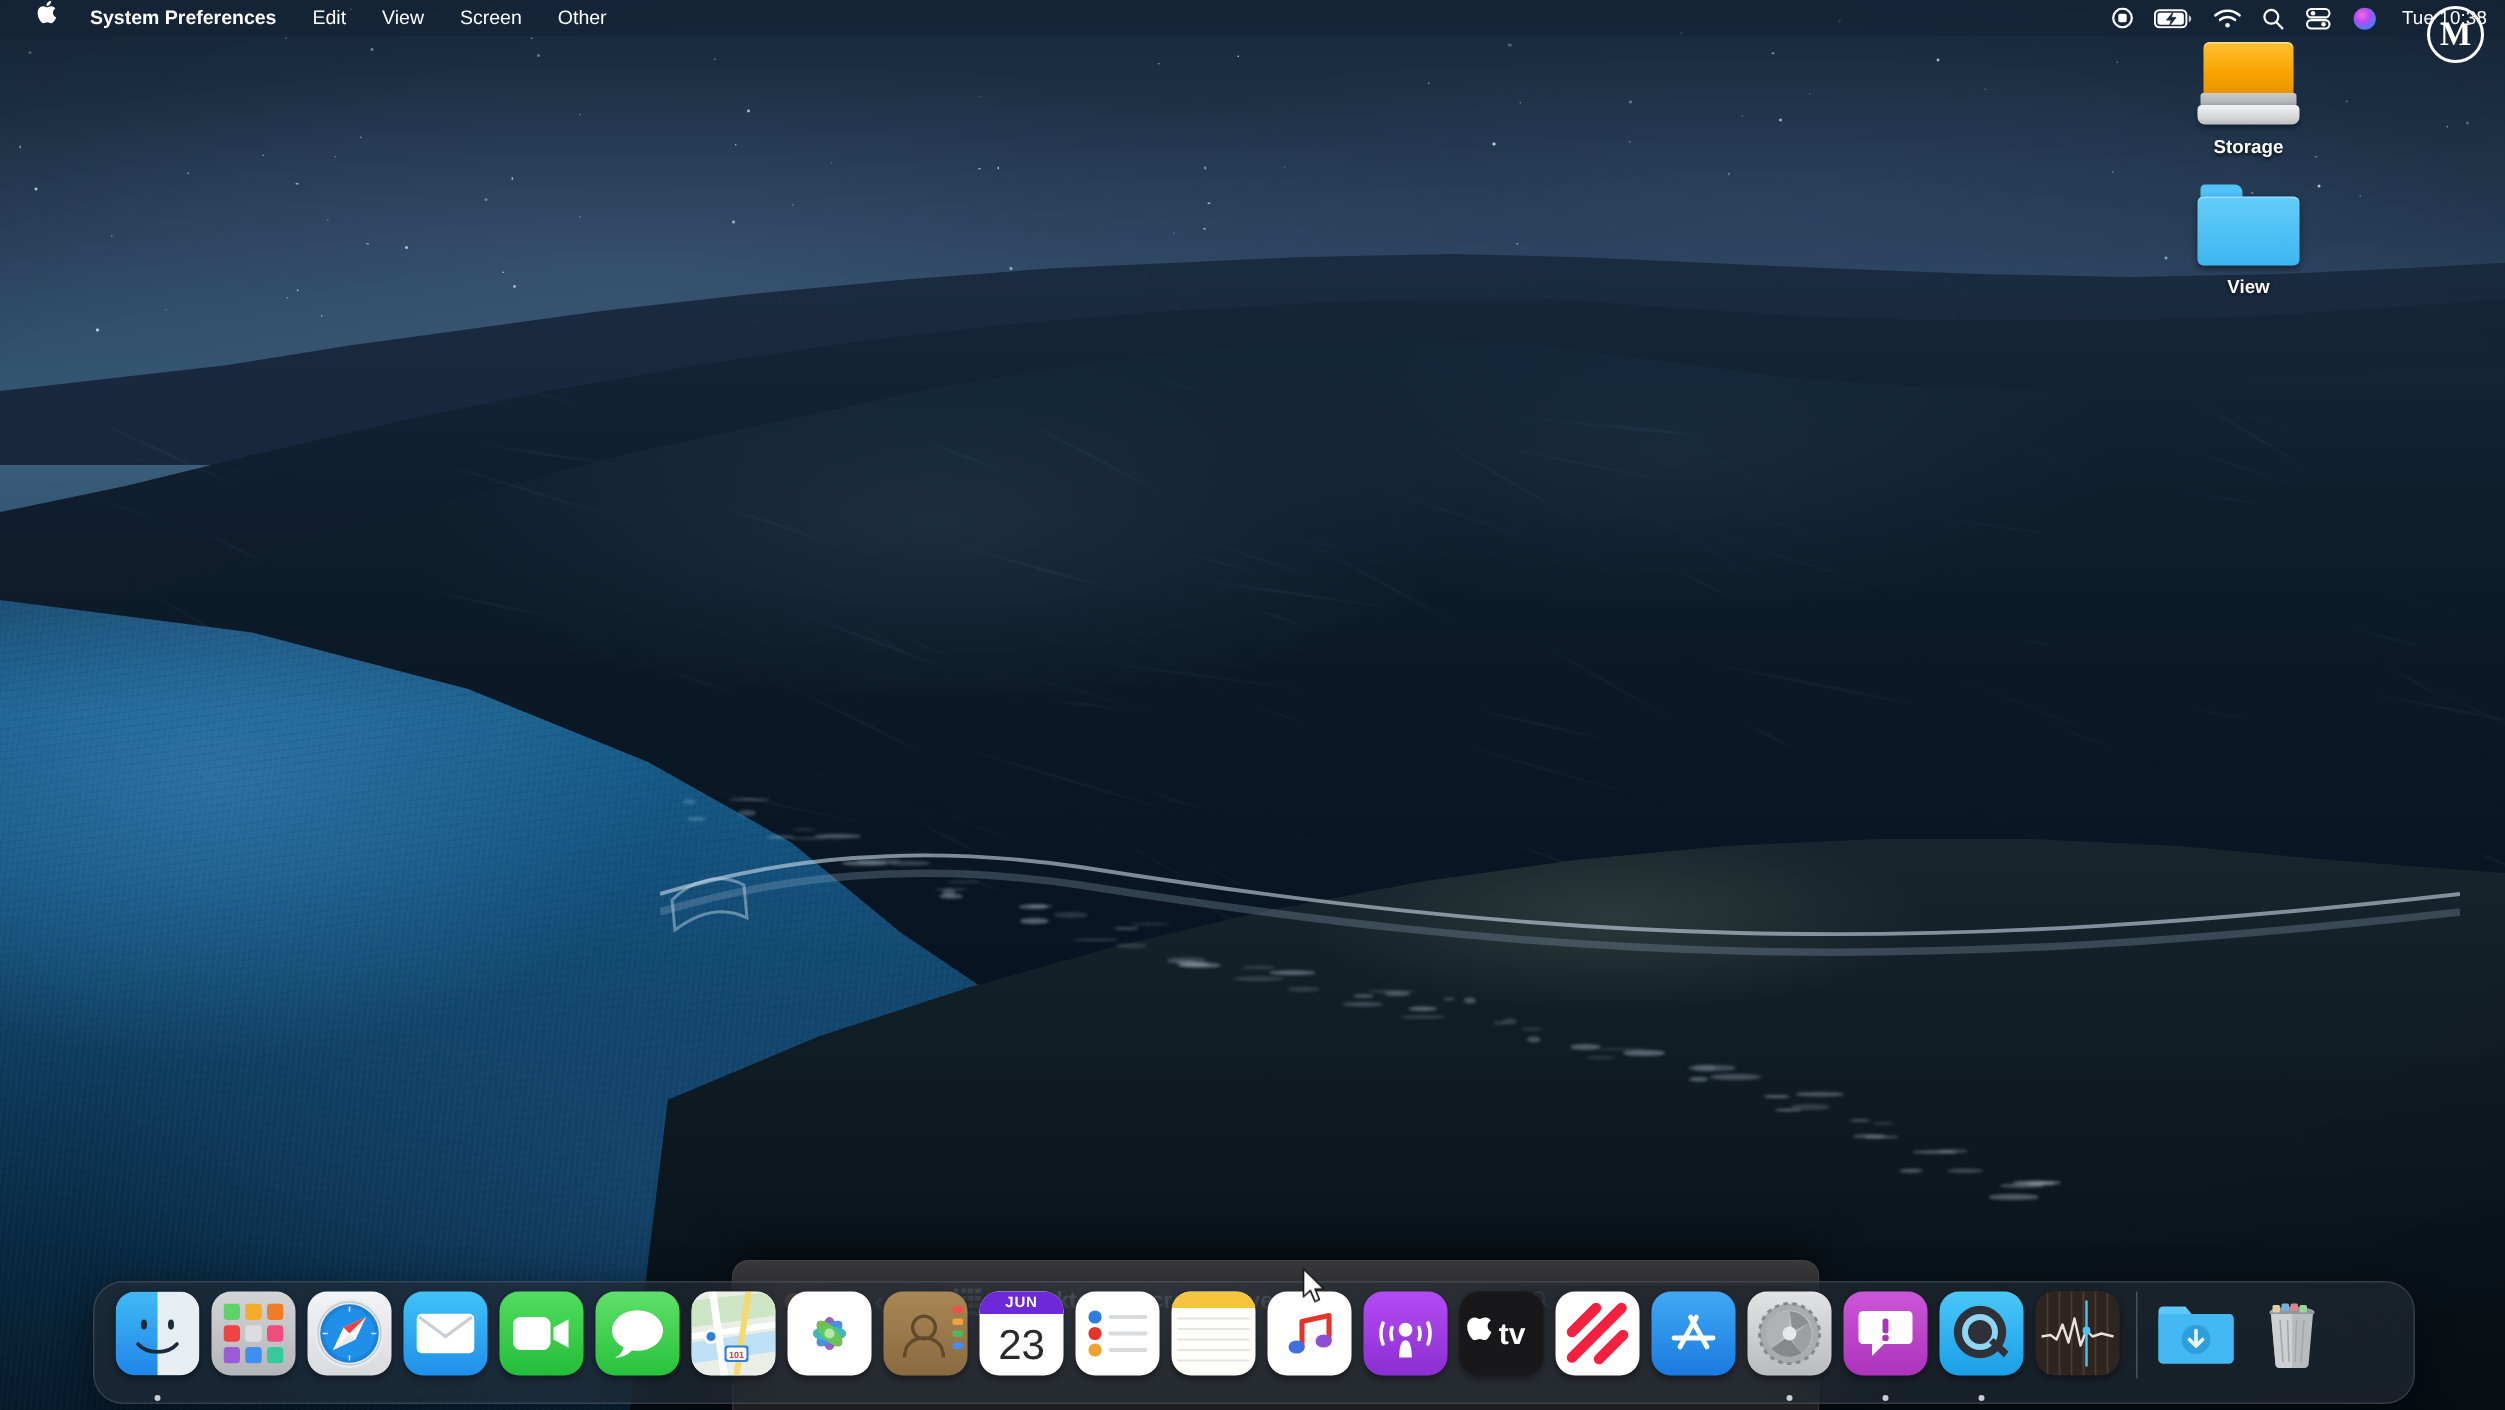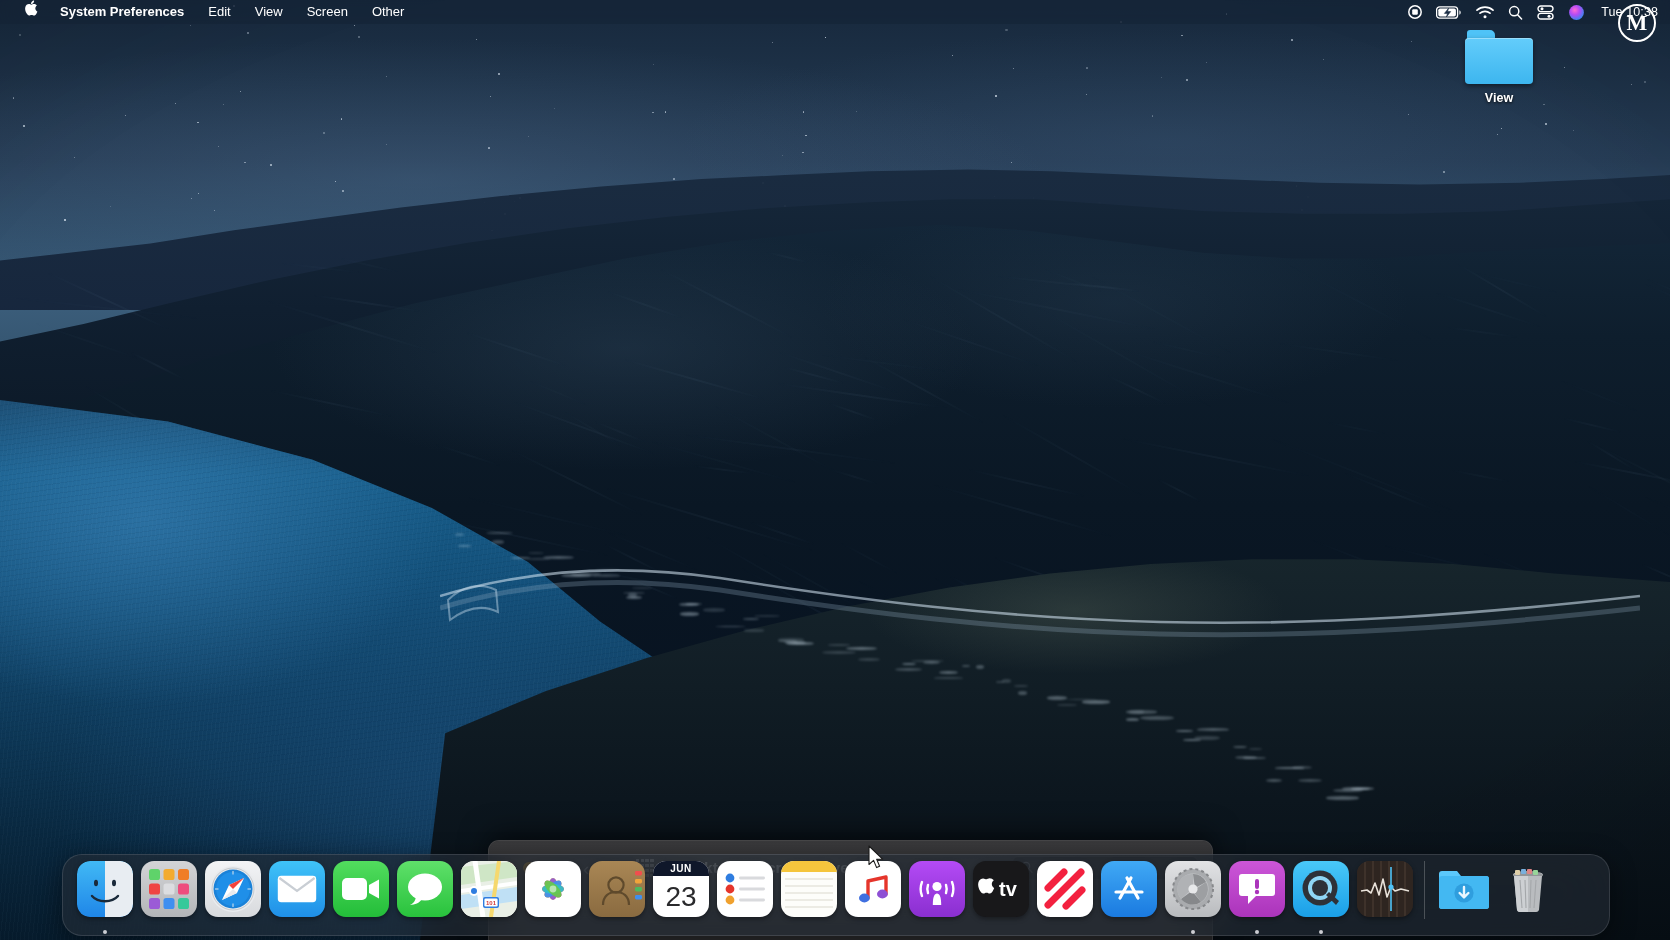--- a/index.html
+++ b/index.html
@@ -638,20 +638,30 @@
   </div>
 </div>
 
 <div id="watermark">
   <div class="wm-ring">M</div>
 </div>
 
 <div id="desktop-icons">
 
 
+  <div class="desk-icon">
+    <div class="glyph">
+      <div class="drive">
+        <div class="top"></div>
+          <div class="mid"></div>
+          <div class="base"></div>
+      </div>
+    </div>
+    <div class="label">Storage</div>
+  </div>
 
   <div class="desk-icon">
     <div class="glyph">
       <div class="folder">
           <div class="tab"></div>
           <div class="body"></div>
         </div>
     </div>
     <div class="label">View</div>
   </div>
@@ -832,21 +842,21 @@
         <rect x="46" y="26" width="7" height="4.4" rx="1.4" fill="#4fb85f"></rect>
         <rect x="46" y="34" width="7" height="4.4" rx="1.4" fill="#3f8ff0"></rect>
         <circle cx="27" cy="24" r="7.6" fill="none" stroke="#5f4a2c" stroke-width="2.2"></circle>
         <path d="M14 44 C14 35 20 31 27 31 C34 31 40 35 40 44" fill="none" stroke="#5f4a2c" stroke-width="2.2"></path>
       </svg>
     </div>
   </div>
 
   <div class="dock-item">
     <div class="dock-icon" style="background:#ffffff; flex-direction:column;">
-      <div style="width:100%;height:15px;background:#0f172a;color:#fff;font-size:10px;font-weight:bold;display:flex;align-items:center;justify-content:center;letter-spacing:.5px;">JUN</div>
+      <div style="width:100%;height:15px;background:#6d28d9;color:#fff;font-size:10px;font-weight:bold;display:flex;align-items:center;justify-content:center;letter-spacing:.5px;">JUN</div>
       <div style="flex:1;width:100%;display:flex;align-items:center;justify-content:center;color:#2a2a2c;font-size:28px;font-weight:300;line-height:1;">23</div>
     </div>
   </div>
 
   <div class="dock-item">
     <div class="dock-icon" style="background:#ffffff;">
       <svg width="44" height="34" viewBox="0 0 44 34">
         <circle cx="7" cy="6" r="4.4" fill="#2f7de0"></circle>
         <circle cx="7" cy="17" r="4.4" fill="#e5352b"></circle>
         <circle cx="7" cy="28" r="4.4" fill="#f0a12e"></circle>

